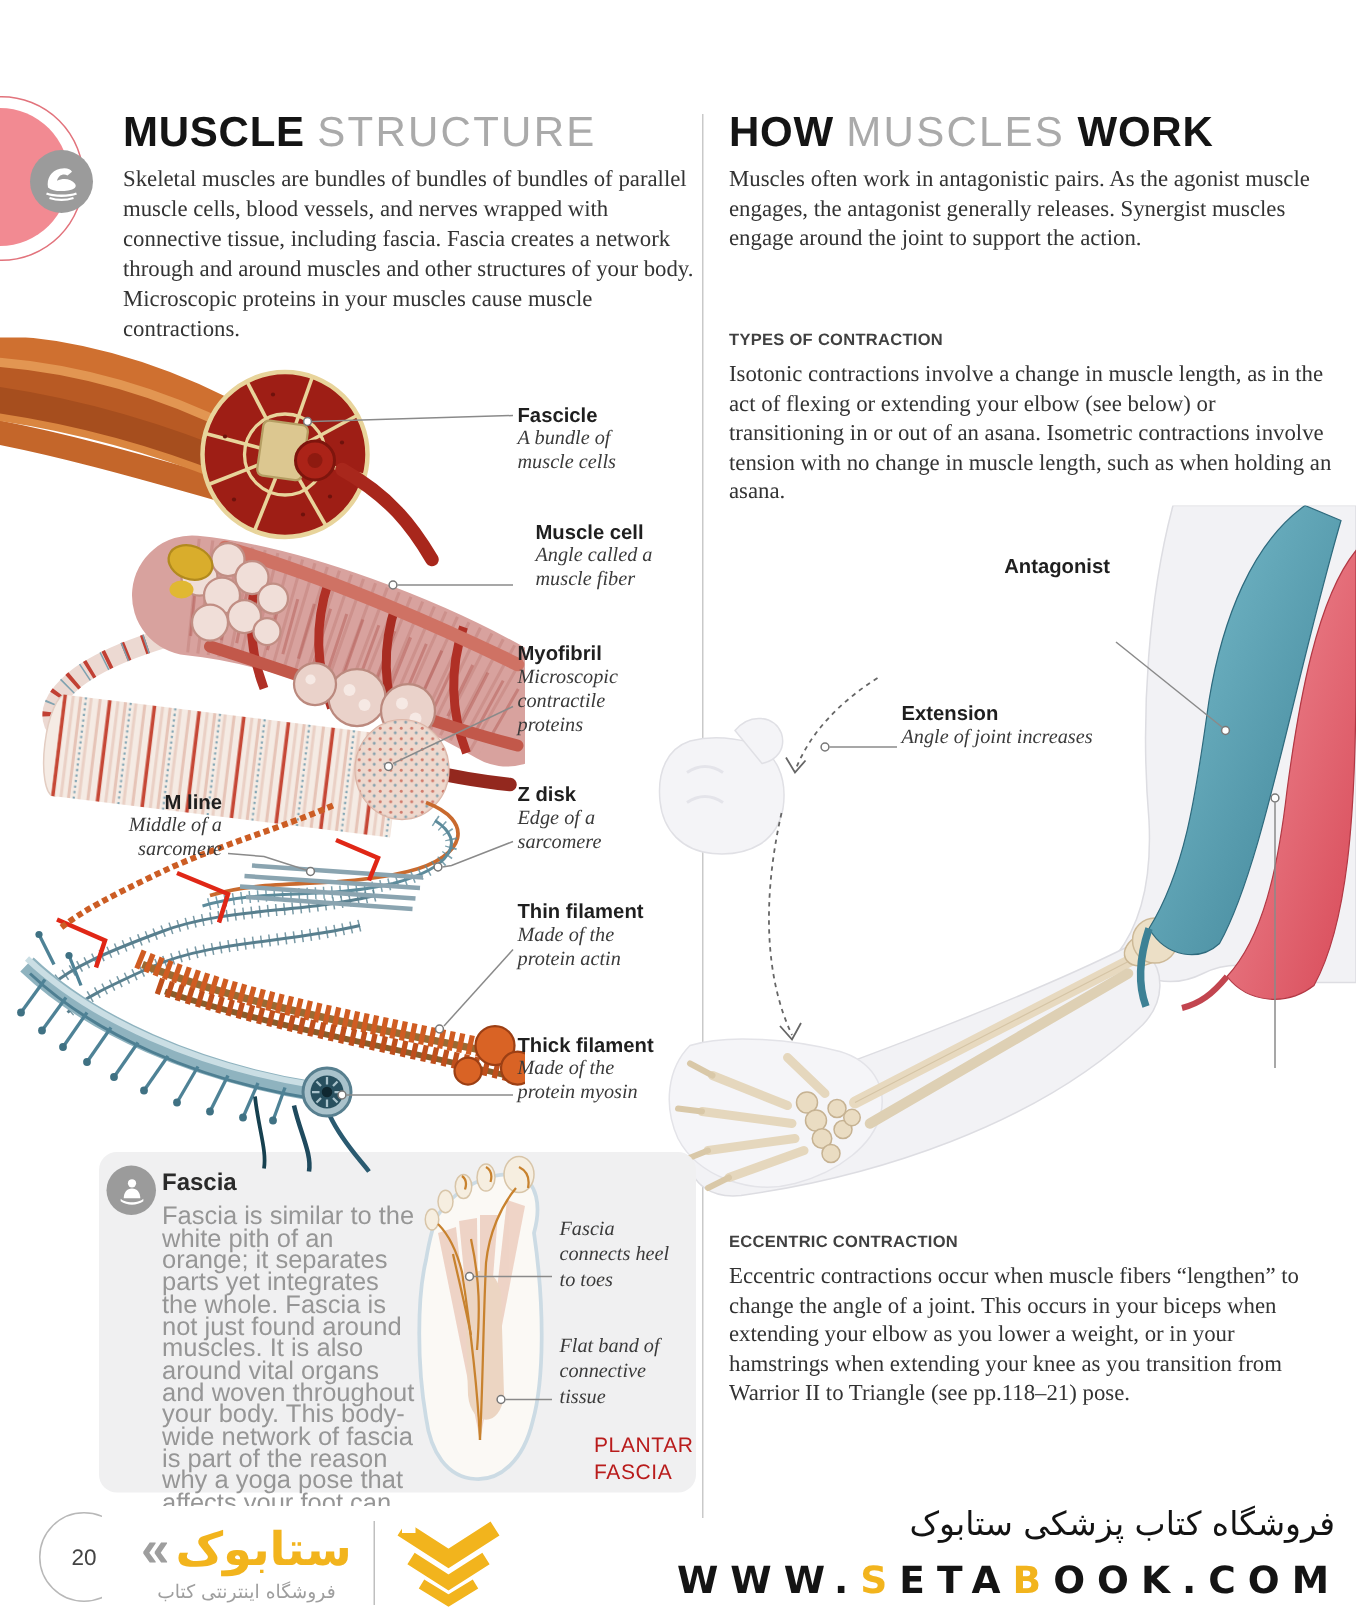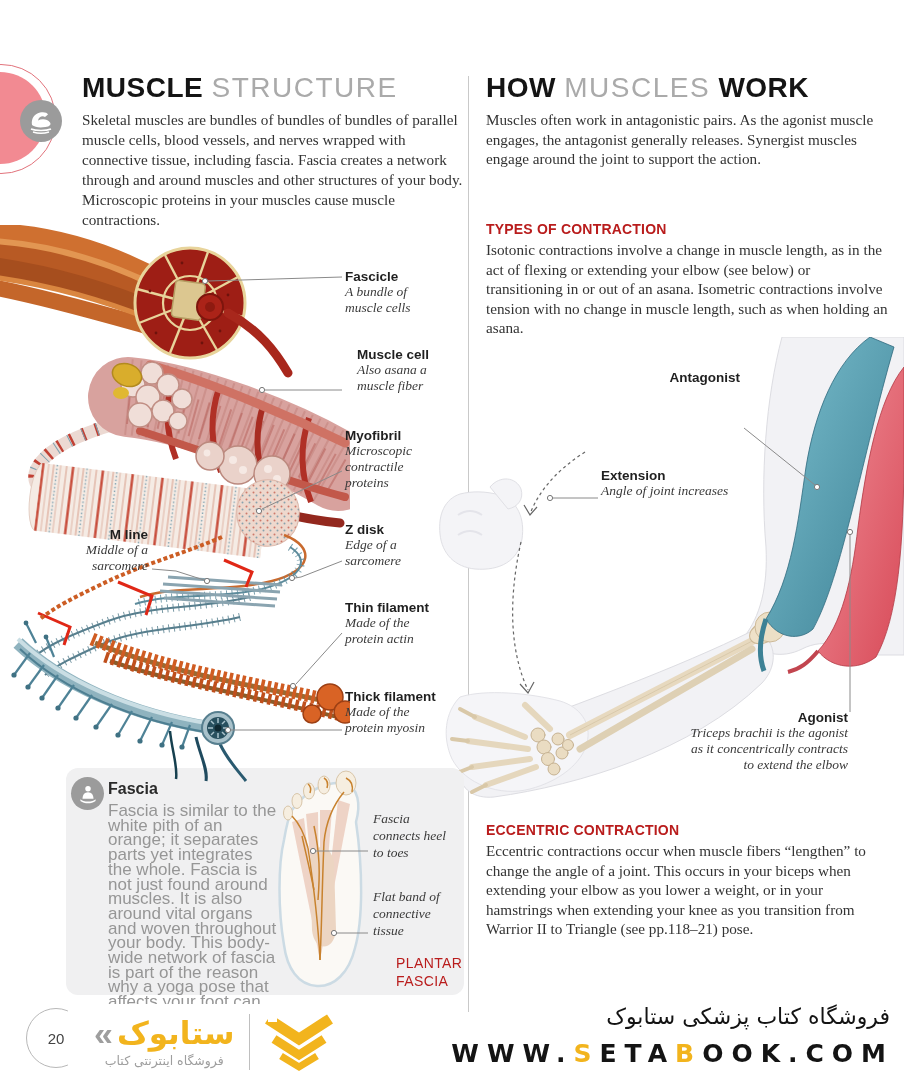--- a/index.html
+++ b/index.html
@@ -4,21 +4,21 @@
 <style>
   html,body{margin:0;padding:0;background:#e8e8e8;}
   .page{position:relative;width:904px;height:1080px;background:#ffffff;overflow:hidden;
         font-family:"Liberation Sans","DejaVu Sans",sans-serif;}
   .abs{position:absolute;}
 
   
   .h1{font-size:28px;letter-spacing:.5px;white-space:nowrap;}
   .h1 .b{font-weight:bold;color:#141414;}
   .h1 .l{font-weight:normal;color:#aaaaaa;letter-spacing:1.5px;}
-  .h2{font-size:14px;font-weight:bold;color:#b91c1c;letter-spacing:.2px;}
+  .h2{font-size:11px;font-weight:bold;color:#404040;letter-spacing:.2px;}
 
   
   .serif{font-family:"Liberation Serif","DejaVu Serif",serif;color:#333;
          font-size:15.2px;line-height:20px;}
   .serif.tight{line-height:19.5px;}
 
   
   .lbl{z-index:6;}
   .lbl .t{font-size:13.5px;font-weight:bold;color:#1f1f1f;line-height:15px;}
   .lbl .d{font-family:"Liberation Serif","DejaVu Serif",serif;font-style:italic;
@@ -409,21 +409,21 @@
 connective
 tissue</div>
 
   <div class="abs lbl" style="left:345px;top:269px;">
     <div class="t">Fascicle</div>
     <div class="d">A bundle of
 muscle cells</div>
   </div>
   <div class="abs lbl" style="left:345px;top:347px;margin-left:12px;">
     <div class="t">Muscle cell</div>
-    <div class="d">Also asana a
+    <div class="d">Angle called a
 muscle fiber</div>
   </div>
   <div class="abs lbl" style="left:345px;top:428px;">
     <div class="t">Myofibril</div>
     <div class="d">Microscopic
 contractile
 proteins</div>
   </div>
   <div class="abs lbl right" style="left:48px;top:527px;width:100px;">
     <div class="t">M line</div>
@@ -445,26 +445,20 @@
     <div class="d">Made of the
 protein myosin</div>
   </div>
 
   <div class="abs lbl right" style="left:560px;top:370px;width:180px;">
     <div class="t">Antagonist</div>
   </div>
   <div class="abs lbl" style="left:601px;top:468px;">
     <div class="t">Extension</div>
     <div class="d">Angle of joint increases</div>
-  </div>
-  <div class="abs lbl right" style="left:618px;top:710px;width:230px;">
-    <div class="t">Agonist</div>
-    <div class="d">Triceps brachii is the agonist
-as it concentrically contracts
-to extend the elbow</div>
   </div>
 
   <svg class="abs noevt" style="left:0;top:0;z-index:5;" width="904" height="1080" viewBox="0 0 904 1080">
     <g stroke="#8a8a8a" stroke-width="1" fill="none">
       <line x1="342" y1="277" x2="208" y2="281"></line>
       <line x1="342" y1="390" x2="265" y2="390"></line>
       <line x1="342" y1="471" x2="262" y2="509"></line>
       <polyline points="342,561 301,577 295,578"></polyline>
       <polyline points="152,569 176,571 204,580"></polyline>
       <line x1="342" y1="633" x2="296" y2="684"></line>

